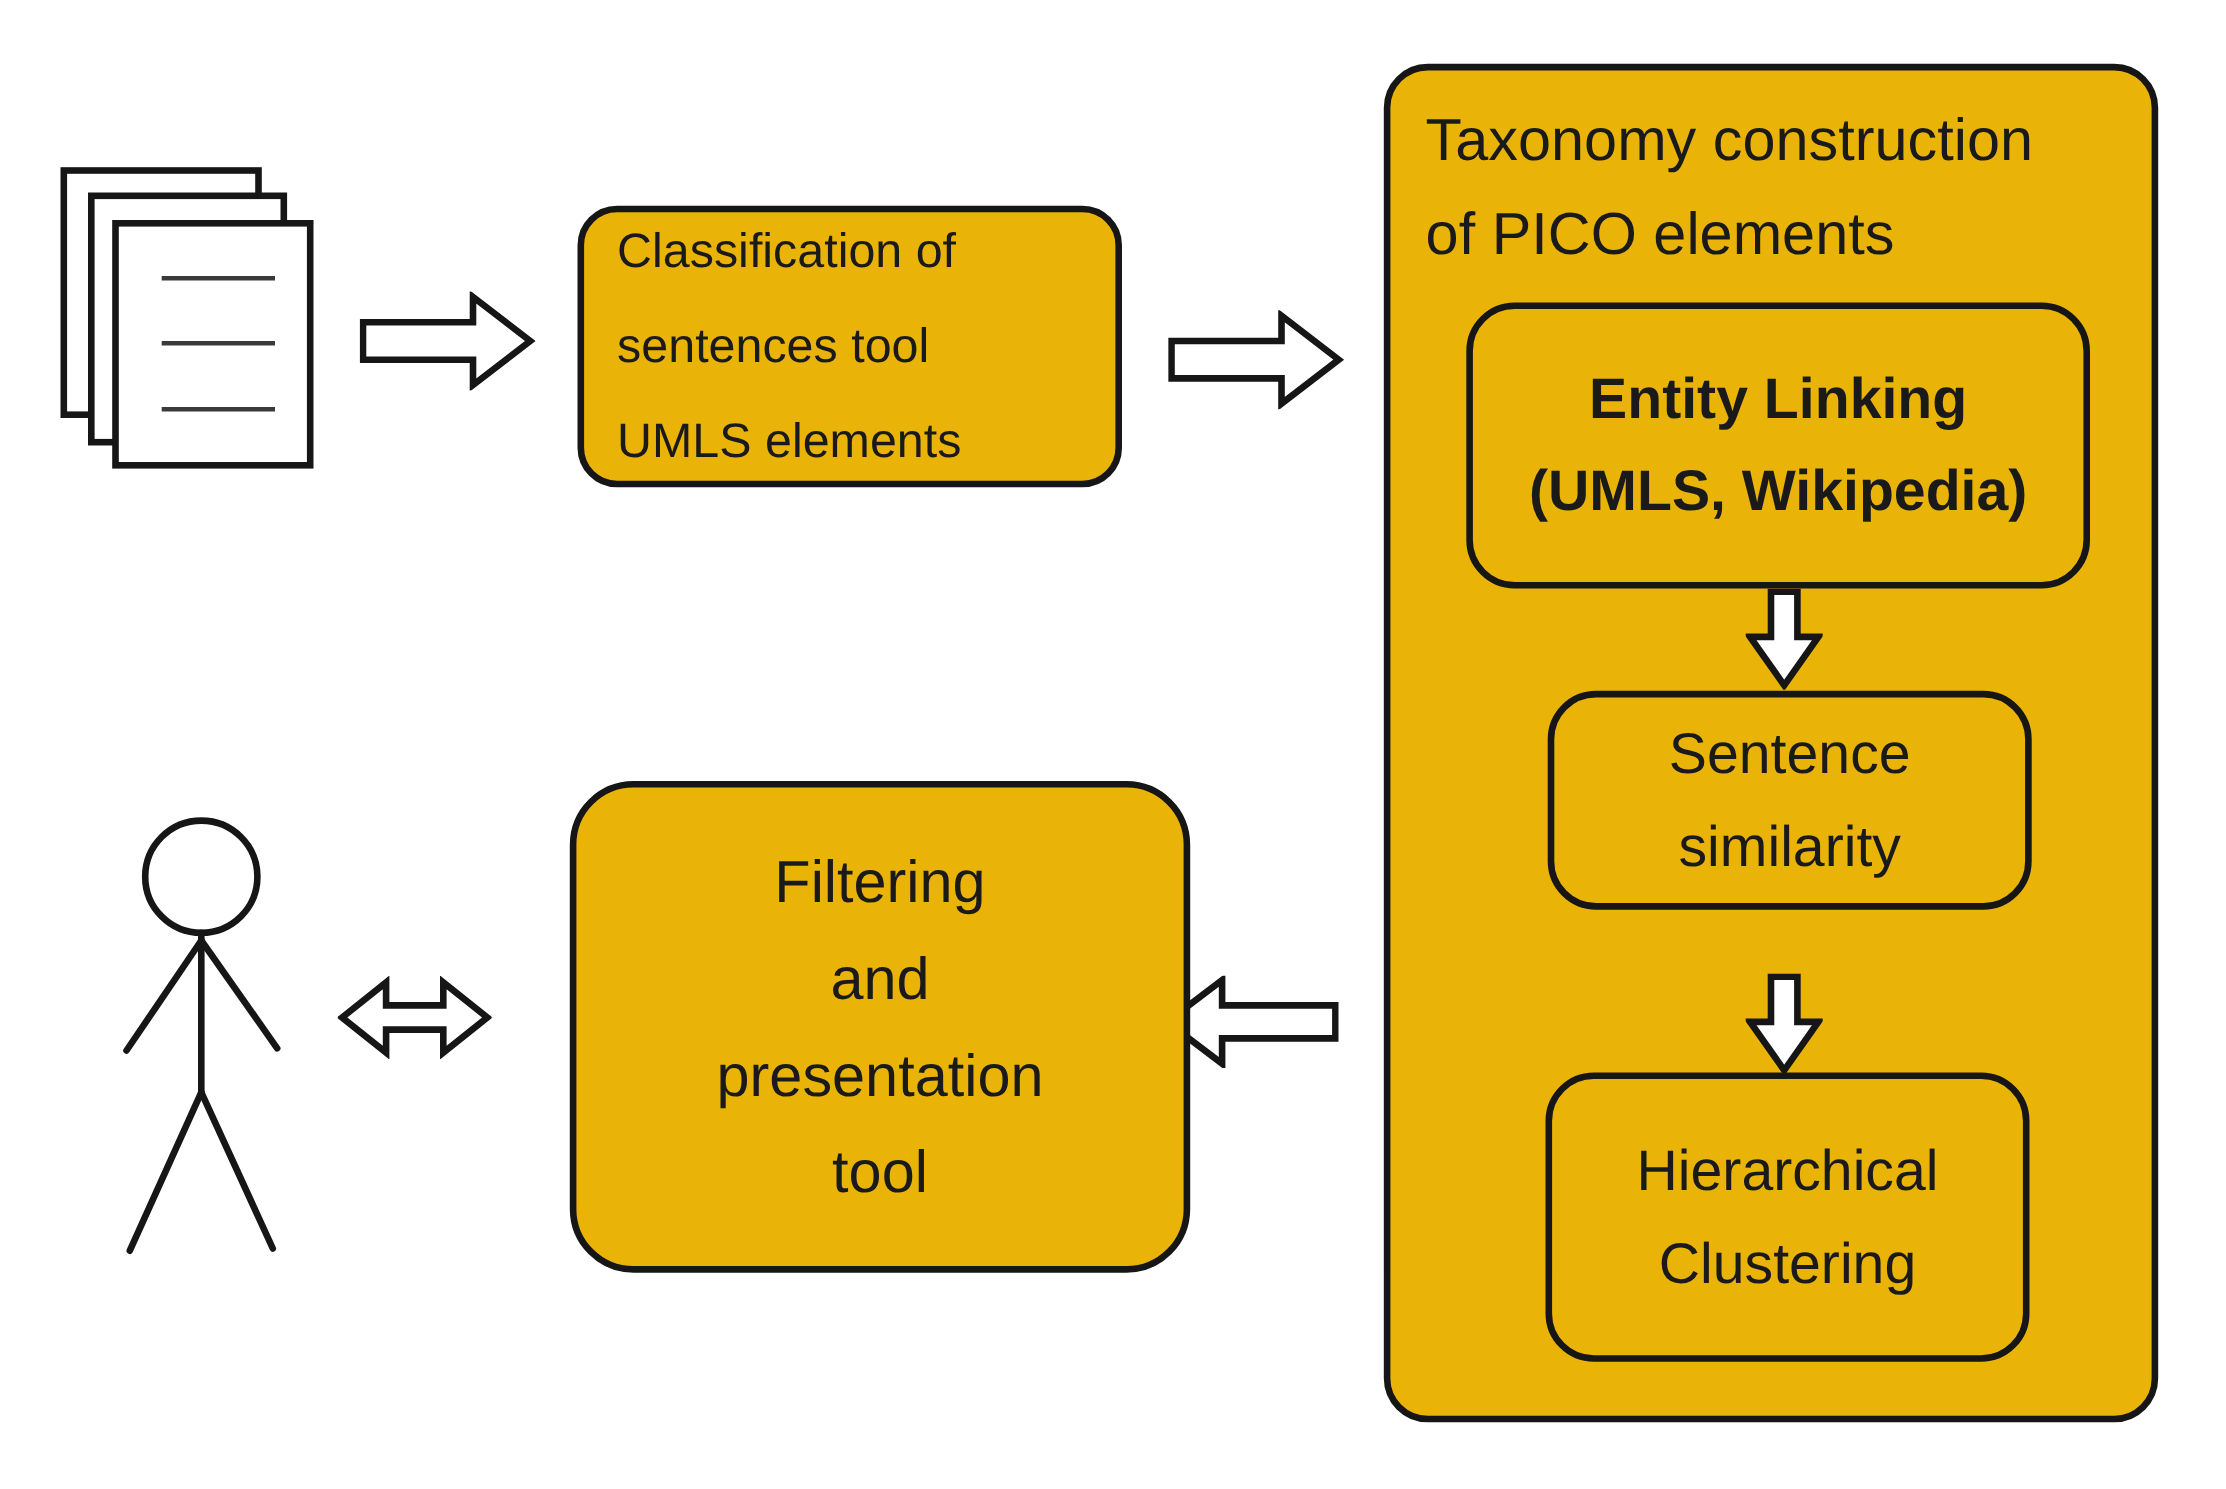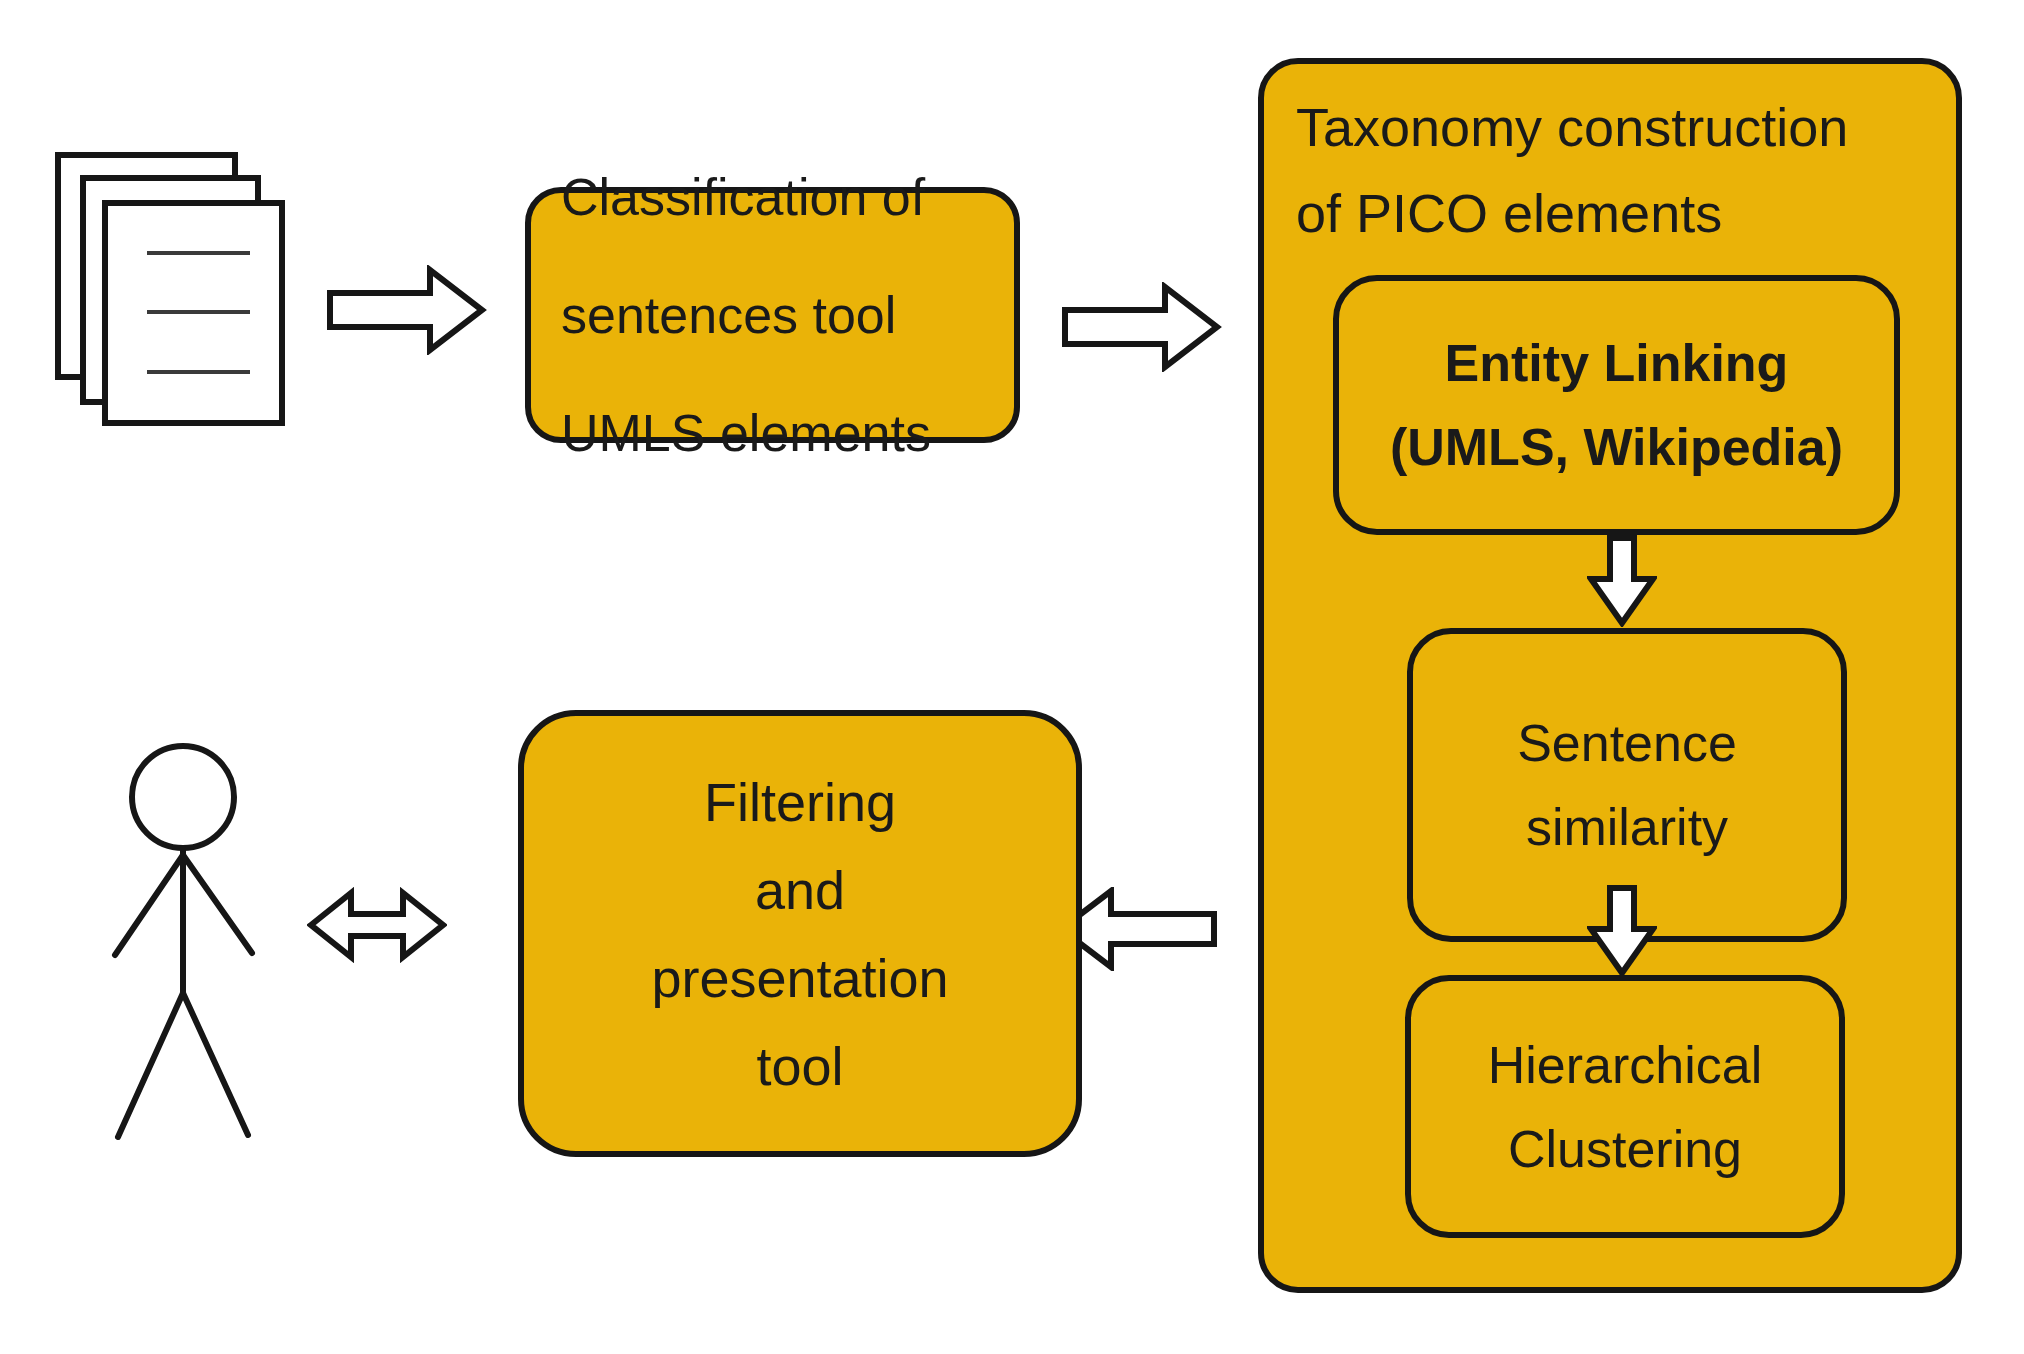--- a/index.html
+++ b/index.html
@@ -15,21 +15,21 @@
   .rbox{
     position:absolute;
     box-sizing:border-box;
     background:#eab308;
     border:6px solid #161616;
     display:flex;flex-direction:column;justify-content:center;
   }
   .rbox .line{white-space:nowrap;}
   .left-text{align-items:flex-start;text-align:left;}
   .center-text{align-items:center;text-align:center;}
-  .t54{font-size:52px;line-height:86px;gap:32px;}
+  .t54{font-size:44px;line-height:86px;}
   .t52{font-size:52px;line-height:84px;}
   .t54f{font-size:54px;line-height:88px;}
   .title{
     position:absolute;
     font-size:54px;line-height:86px;
     text-align:left;white-space:nowrap;
   }
   svg{display:block;}
 </style>
 </head>
@@ -73,21 +73,21 @@
 
     <div class="rbox center-text t52" style="left:69px;top:211px;width:567px;height:260px;border-radius:44px;font-weight:bold;">
       <div class="line">Entity Linking</div>
       <div class="line">(UMLS, Wikipedia)</div>
     </div>
 
     <svg class="abs" style="left:323px;top:471px" width="70" height="92" viewBox="0 0 70 92">
       <path d="M 23,3 L 47,3 L 47,44 L 66,44 L 35,88 L 4,44 L 23,44 Z" fill="#ffffff" stroke="#161616" stroke-width="6" stroke-linejoin="miter"></path>
     </svg>
 
-    <div class="rbox center-text t52" style="left:143px;top:564px;width:440px;height:314px;border-radius:44px;">
+    <div class="rbox center-text t52" style="left:143px;top:564px;width:440px;height:199px;border-radius:44px;">
       <div class="line">Sentence</div>
       <div class="line">similarity</div>
     </div>
 
     <svg class="abs" style="left:323px;top:821px" width="70" height="92" viewBox="0 0 70 92">
       <path d="M 23,3 L 47,3 L 47,44 L 66,44 L 35,88 L 4,44 L 23,44 Z" fill="#ffffff" stroke="#161616" stroke-width="6" stroke-linejoin="miter"></path>
     </svg>
 
     <div class="rbox center-text t52" style="left:141px;top:911px;width:440px;height:263px;border-radius:44px;">
       <div class="line">Hierarchical</div>

